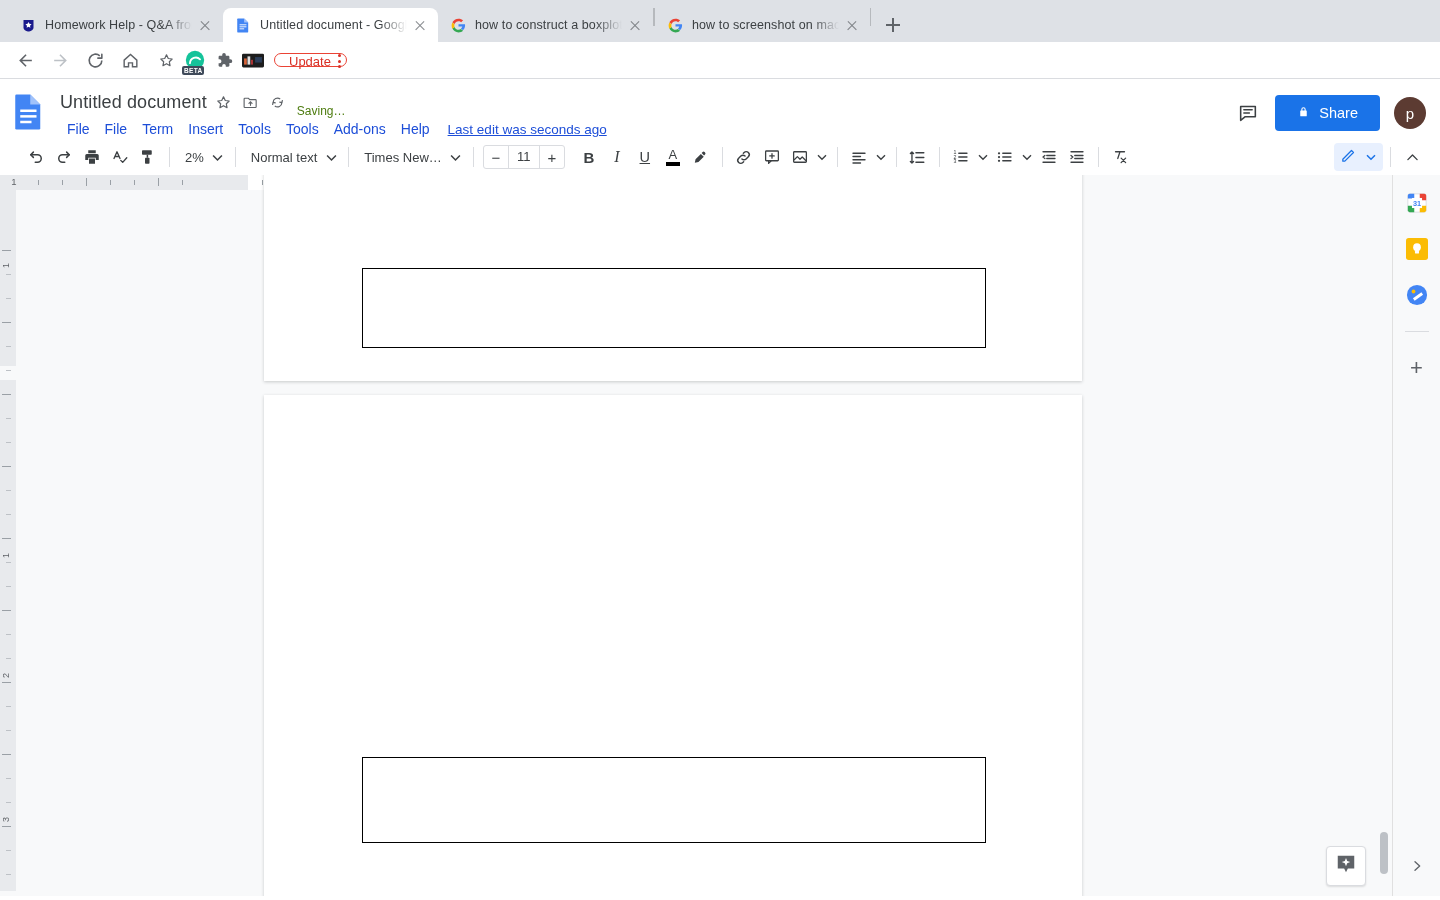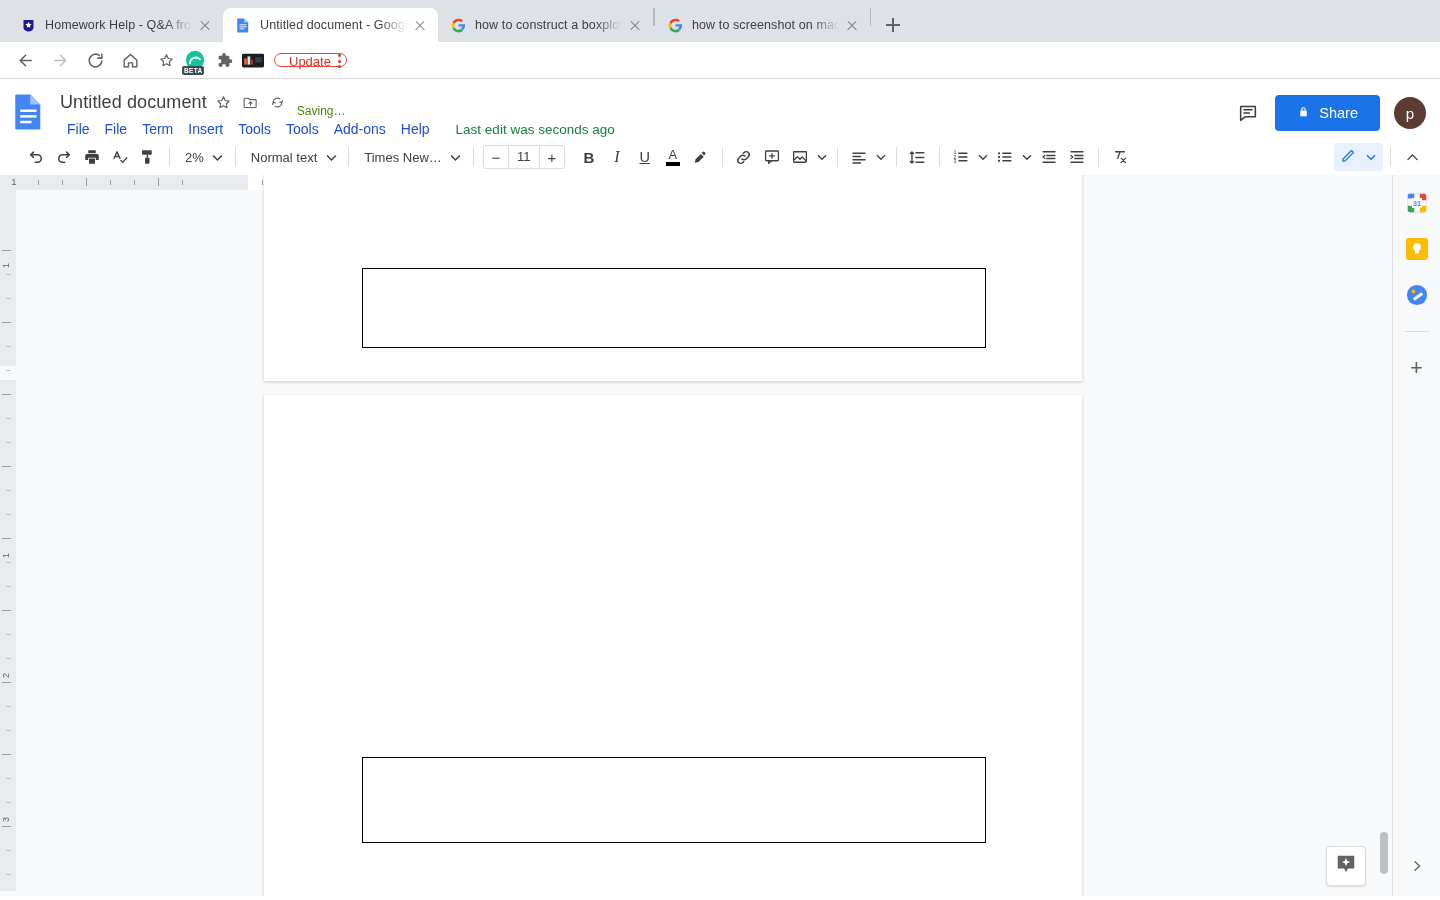--- a/index.html
+++ b/index.html
@@ -115,22 +115,22 @@
     letter-spacing: .1px; margin-right: 6px;
   }
   .title-icon { width: 22px; height:22px; margin-right:5px; display:flex; align-items:center; justify-content:center; color:#5f6368;}
   .saving-label { font-size: 12px; color: #4d7c0f; margin-left: 3px; margin-top: 17px; }
   .menubar { display: flex; align-items: center; height: 24px; margin-top: 2px; }
   .menubar-item {
     font-size: 14px; color: #1d4ed8; padding: 2px 7px;
     border-radius: 4px; margin-right: 1px;
   }
   .lastedit {
-    font-size: 13.5px; color: #15803d; 
-    margin-left: 18px;
+    font-size: 13.5px; color: #1d4ed8; text-decoration: underline;
+    margin-left: 10px;
   }
   .header-right { display: flex; align-items: center; gap: 14px; padding-top: 6px;}
   .comment-btn { width: 26px; height: 26px; display:flex; align-items:center; justify-content:center; color:#3c4043;}
   .share-btn {
     background: #1a73e8; color: #fff; border-radius: 4px;
     height: 36px; display: flex; align-items: center; gap: 9px;
     padding: 0 22px; font-size: 14.5px; font-weight: 500;
   }
   .avatar {
     width: 32px; height: 32px; border-radius: 50%;

